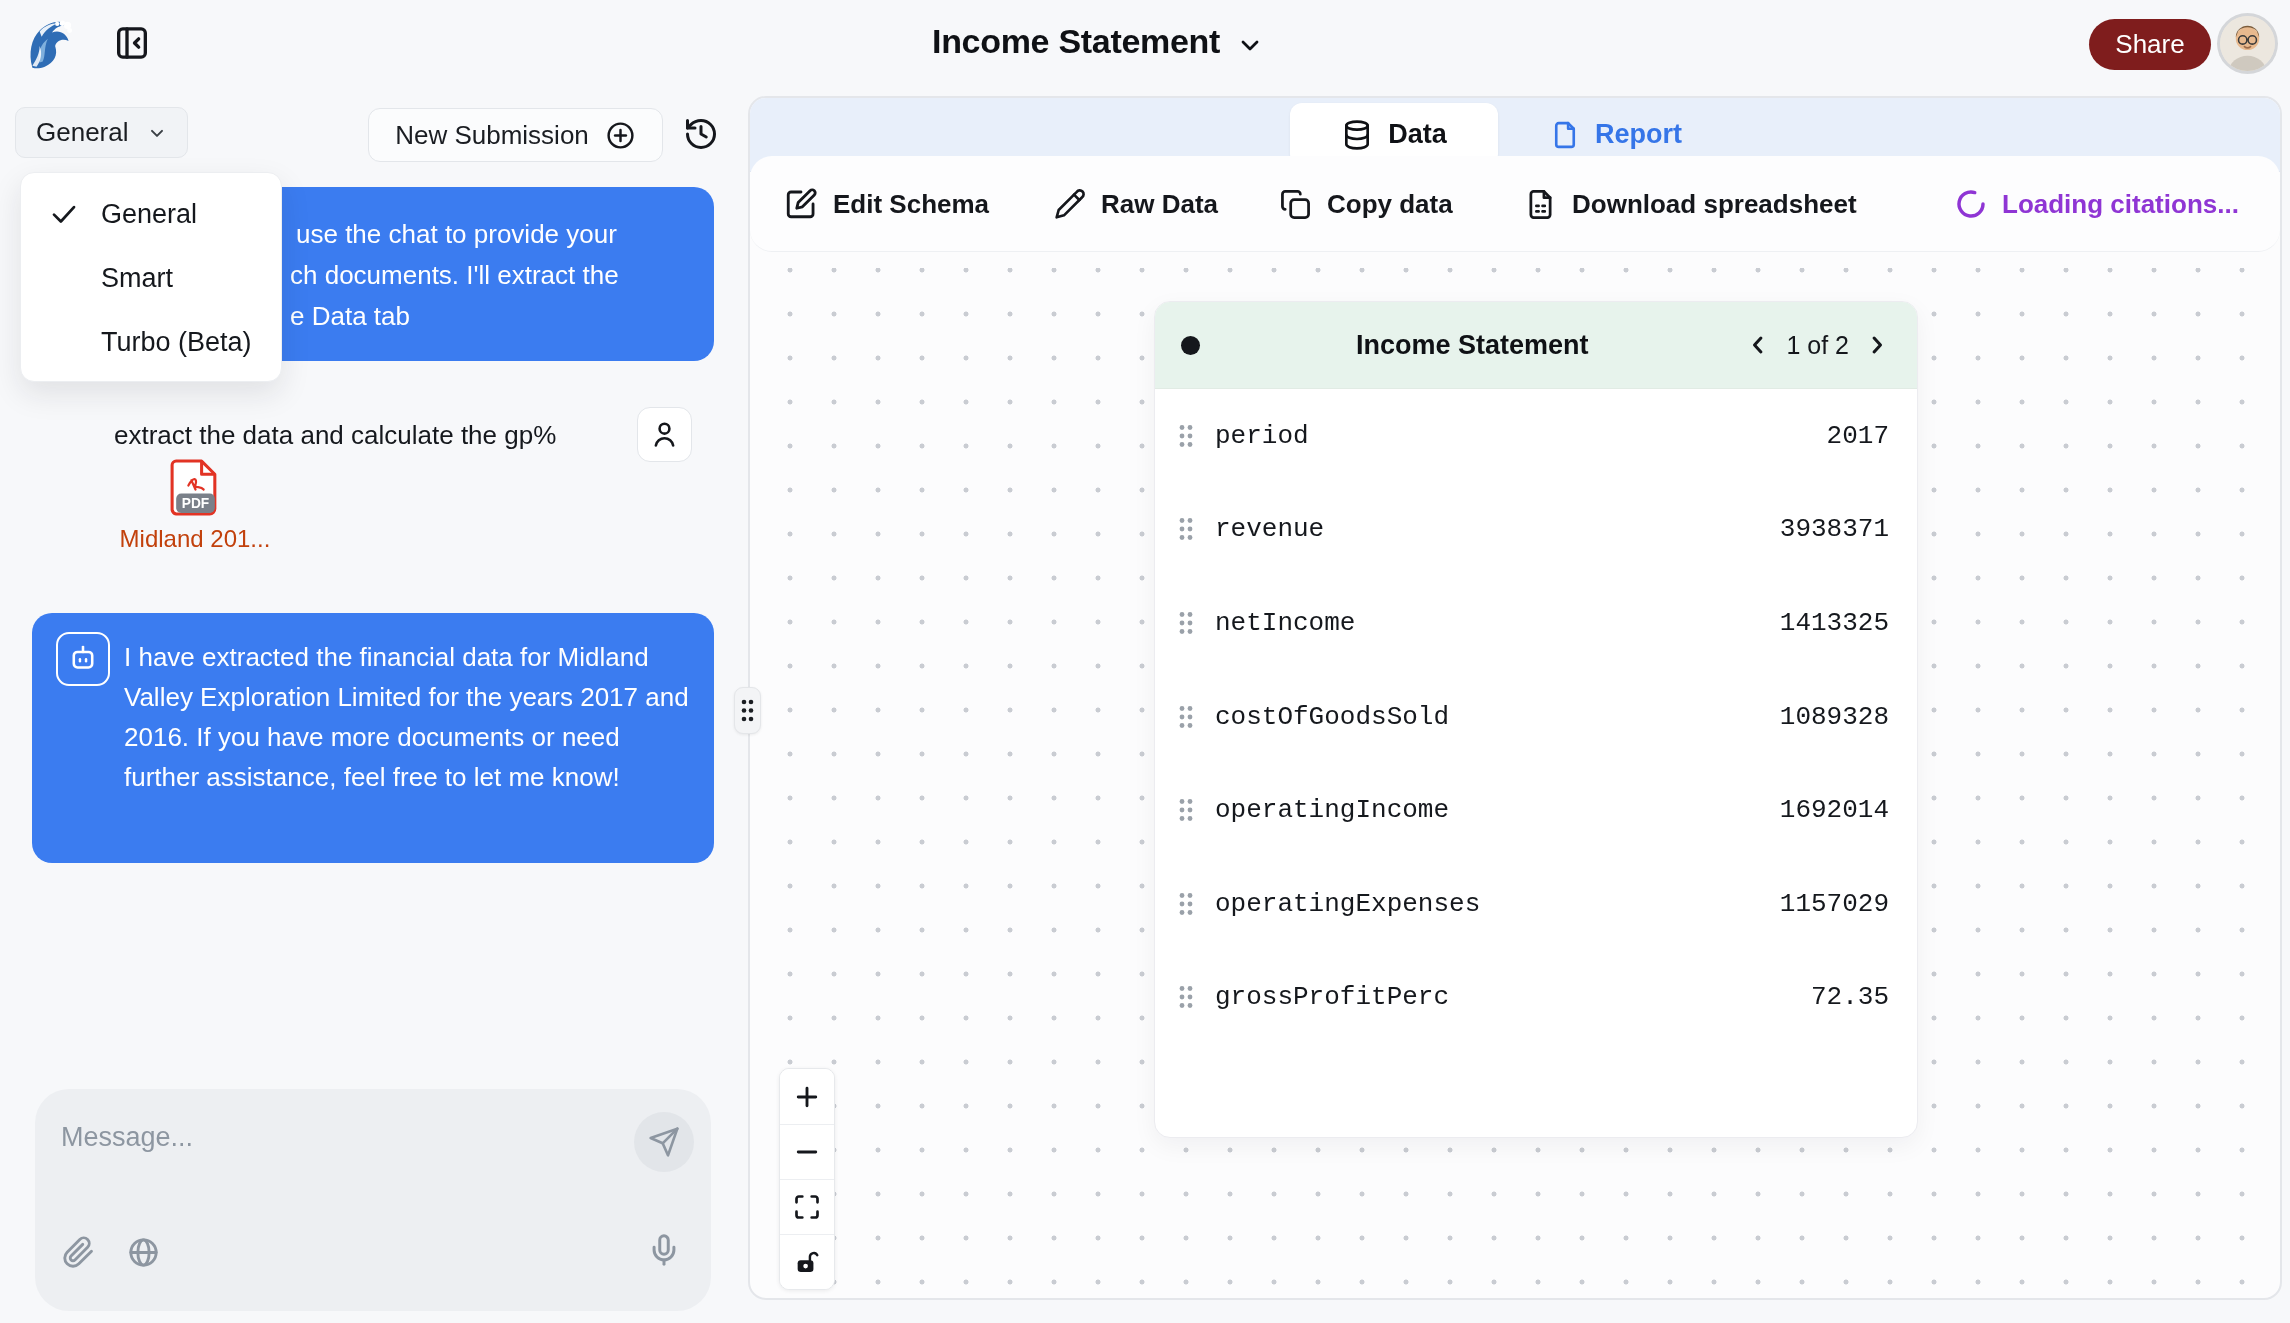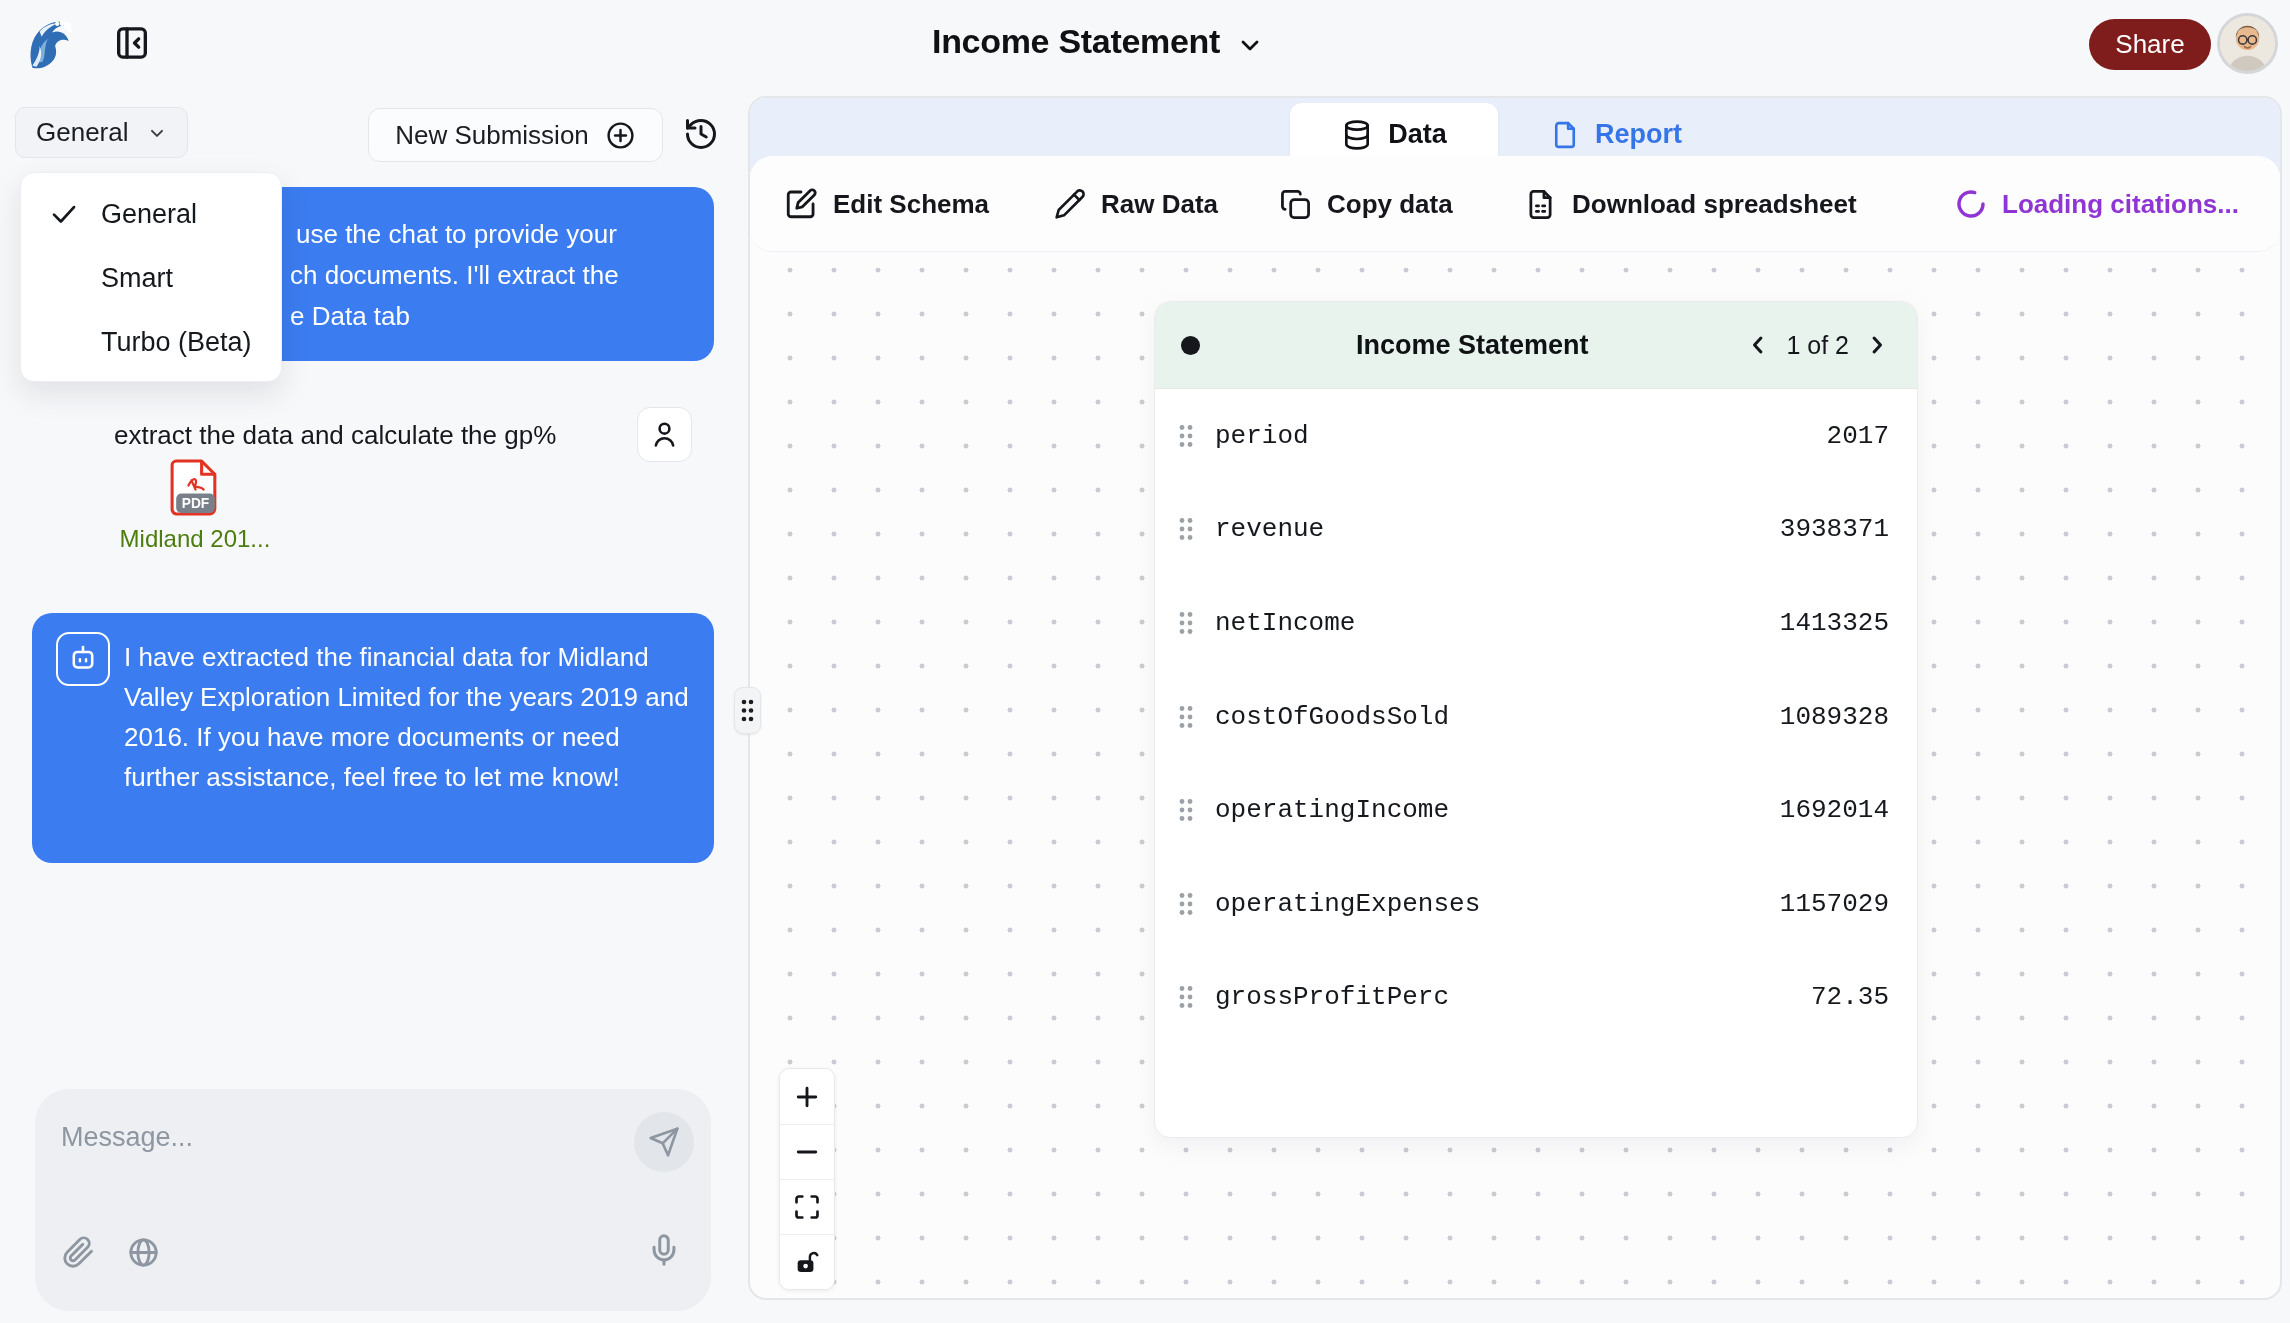--- a/index.html
+++ b/index.html
@@ -34,21 +34,21 @@
 
   .menu { left:20px; top:172px; width:262px; height:210px; background:#fff; border:1px solid #eceef1; border-radius:14px;
           box-shadow:0 12px 30px rgba(25,30,40,.10); padding:9px 0; z-index:40; }
   .menu-item { height:64px; display:flex; align-items:center; font-size:27px; color:#15181d; padding-left:28px; gap:22px; }
   .menu-item .chk { width:30px; }
 
   .user-msg { left:114px; top:420px; font-size:26px; color:#15181d; white-space:nowrap; }
   .user-icon-btn { left:637px; top:407px; width:55px; height:55px; border:1px solid #e3e6ea; border-radius:13px;
                    background:#fff; display:flex; align-items:center; justify-content:center; color:#15171c; }
   .pdf-wrap { left:100px; top:458px; width:190px; display:flex; flex-direction:column; align-items:center; gap:8px; }
-  .pdf-label { font-size:24px; color:#4d7c0f; }
+  .pdf-label { font-size:24px; color:#c2410c; }
 
   .bubble2 { left:32px; top:613px; width:682px; height:250px; }
   .bot-badge { left:24px; top:19px; width:54px; height:54px; border:2.5px solid #fff; border-radius:13px;
                display:flex; align-items:center; justify-content:center; color:#fff; }
   .bubble2-text { left:92px; top:24px; width:568px; font-size:26px; line-height:40px; color:#fff; }
 
   .divider-handle { left:734px; top:687px; width:27px; height:47px; background:#f3f4f6; border:1px solid #e4e6e9;
                     border-radius:9px; box-shadow:0 1px 3px rgba(0,0,0,.07); display:flex; align-items:center; justify-content:center; z-index:5; }
 
   .composer { left:35px; top:1089px; width:676px; height:222px; background:#edeff2; border-radius:34px; }
@@ -213,21 +213,21 @@
 <div class="abs bubble bubble2">
   <div class="abs bot-badge">
     <svg width="34" height="34" viewBox="0 0 24 24" fill="none" stroke="#fff" stroke-width="1.8" stroke-linecap="round" stroke-linejoin="round">
       <path d="M12 7 V4.6"></path>
         <circle cx="12" cy="3.6" r="1" fill="#fff" stroke="none"></circle>
       <rect x="5.5" y="7" width="13" height="11" rx="2.6"></rect>
       <rect x="9" y="11.3" width="1.7" height="3.2" rx=".85" fill="#fff" stroke="none"></rect>
       <rect x="13.3" y="11.3" width="1.7" height="3.2" rx=".85" fill="#fff" stroke="none"></rect>
     </svg>
   </div>
-  <div class="abs bubble2-text">I have extracted the financial data for Midland Valley Exploration Limited for the years 2019 and 2016. If you have more documents or need further assistance, feel free to let me know!</div>
+  <div class="abs bubble2-text">I have extracted the financial data for Midland Valley Exploration Limited for the years 2017 and 2016. If you have more documents or need further assistance, feel free to let me know!</div>
 </div>
 
 <div class="abs divider-handle">
   <svg width="19" height="29" viewBox="0 0 19 29" fill="#1a1d22">
     <circle cx="6" cy="6" r="2.3"></circle>
       <circle cx="13" cy="6" r="2.3"></circle>
     <circle cx="6" cy="14.5" r="2.3"></circle>
       <circle cx="13" cy="14.5" r="2.3"></circle>
     <circle cx="6" cy="23" r="2.3"></circle>
       <circle cx="13" cy="23" r="2.3"></circle>

